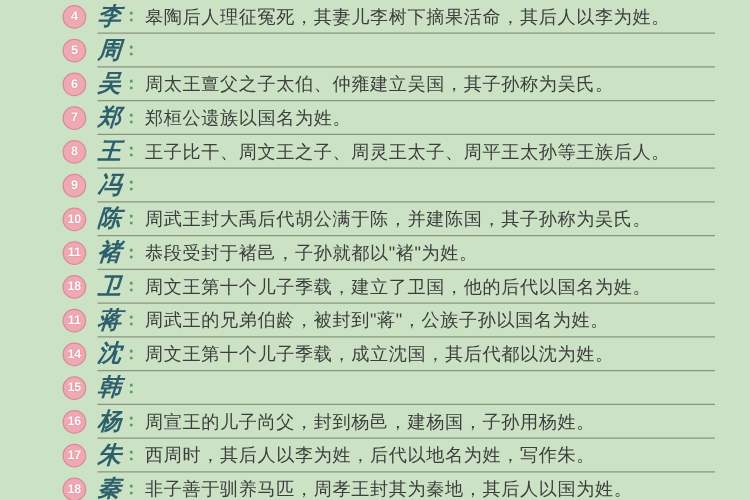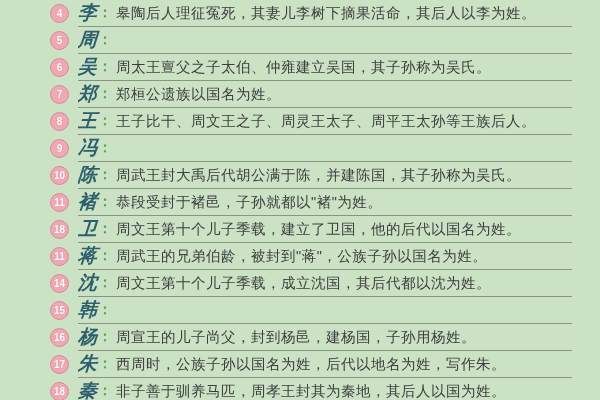--- a/index.html
+++ b/index.html
@@ -227,21 +227,21 @@
     </span>
   </div>
 
   <div class="row">
     <span class="num-circle">
       <span class="num">17</span>
     </span>
     <span class="row-inner">
       <span class="surname">朱</span>
       <span class="colon">：</span>
-      <span class="desc">西周时，公族子孙以国名为姓，后代以地名为姓，写作朱。</span>
+      <span class="desc">西周时，其后人以李为姓，后代以地名为姓，写作朱。</span>
     </span>
   </div>
 
   <div class="row">
     <span class="num-circle">
       <span class="num">18</span>
     </span>
     <span class="row-inner">
       <span class="surname">秦</span>
       <span class="colon">：</span>

